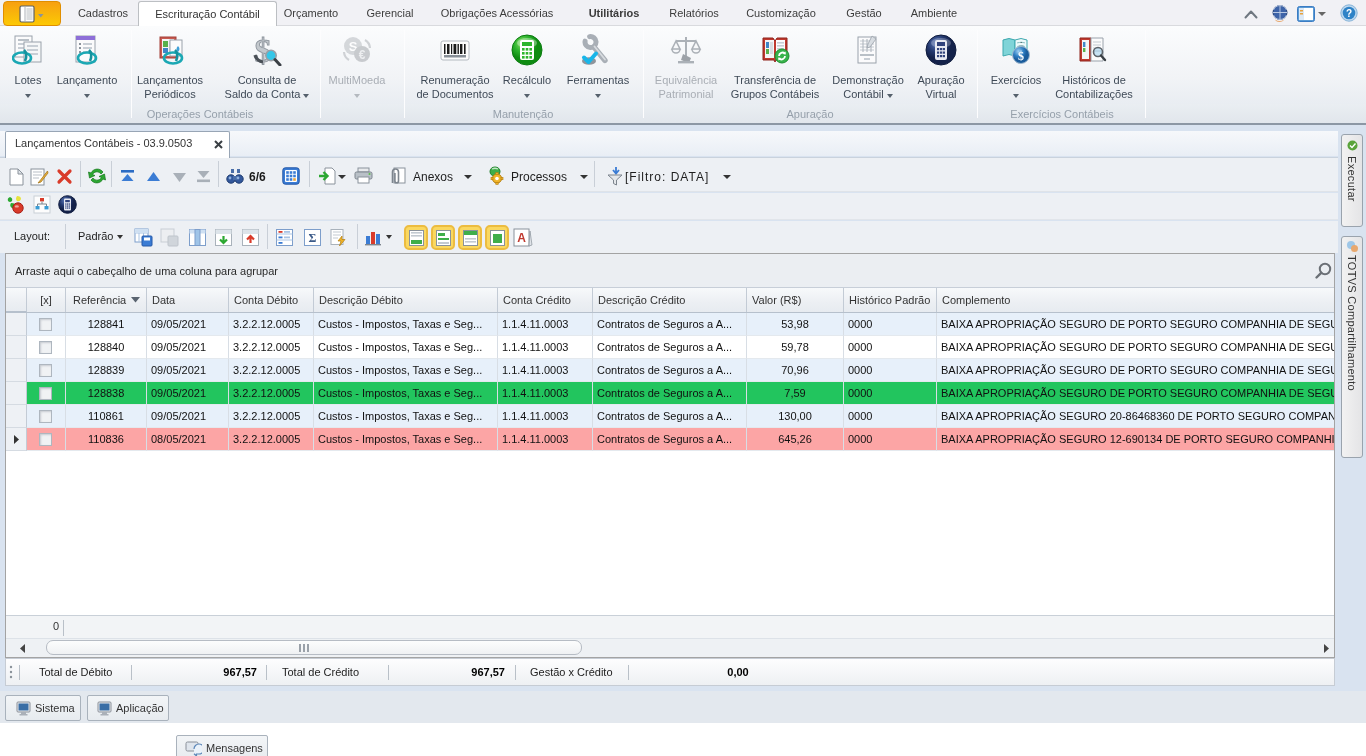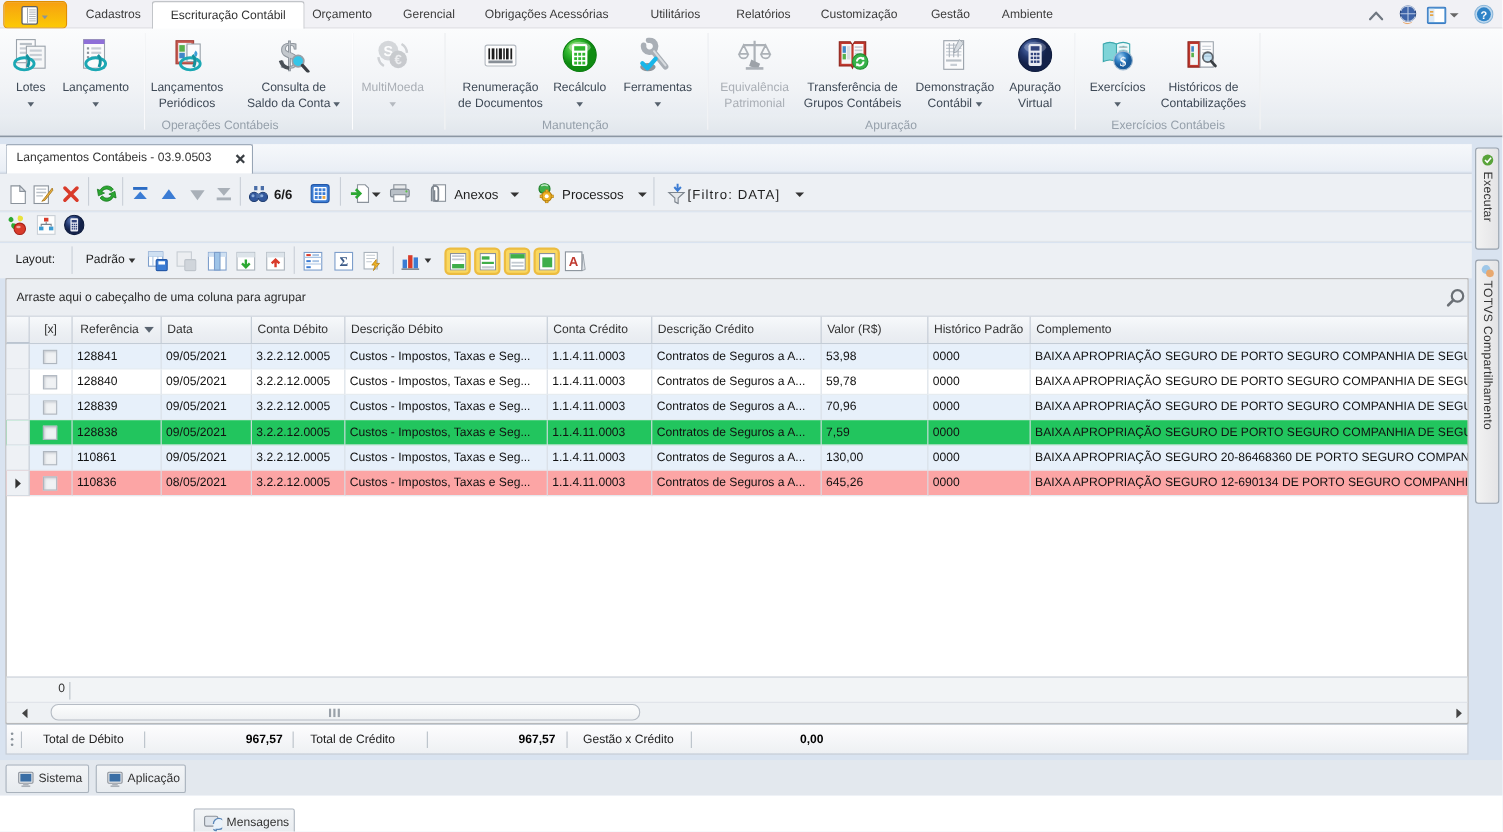--- a/index.html
+++ b/index.html
@@ -31,21 +31,21 @@
 .tsep { position:absolute; top:3px; width:1px; height:26px; background:#c9cfd7; }
 .ttext { position:absolute; font-size:12px; color:#1e1e1e; }
 .caret { position:absolute; width:0; height:0; border-left:4px solid transparent; border-right:4px solid transparent; border-top:4px solid #333; }
 
 #gridpanel { position:absolute; left:5px; top:253px; width:1330px; height:405px; background:#fff; border:1px solid #a3a3a3; }
 #groupby { position:absolute; left:0; top:0; width:1328px; height:34px; background:#ebeef2; border-bottom:1px solid #c7ced8; font-size:11px; color:#2a2a2a; }
 #ghead { position:absolute; left:0; top:34px; width:1328px; height:25px; background:linear-gradient(#f7f9fb,#eceff3 60%,#e7ebf0); border-bottom:1px solid #b6c0cc; }
 .hcell { position:absolute; top:0; height:24px; line-height:24px; font-size:11px; color:#333; padding-left:5px; border-right:1px solid #c3cbd5; overflow:hidden; white-space:nowrap; }
 .grow { position:absolute; left:0; width:1328px; height:23px; }
 .gcell { position:absolute; top:0; height:23px; line-height:22px; font-size:11px; color:#111; padding:0 4px; border-right:1px solid #d8dee5; border-bottom:1px solid #e4e9ee; overflow:hidden; white-space:nowrap; }
-.rnum { text-align:left; }
+.rnum { text-align:center; }
 .ind { position:absolute; left:0; top:0; width:21px; height:23px; background:#eef1f5; border-right:1px solid #c3cbd5; border-bottom:1px solid #d5dbe2; }
 .cbx { position:absolute; left:12px; top:5px; width:13px; height:13px; background:#f0f2f4; border:1px solid #aeb6bf; box-shadow:inset 1px 1px 2px rgba(120,130,140,.35); }
 
 #countrow { position:absolute; left:0; top:361px; width:1328px; height:24px; background:#f2f4f6; border-top:1px solid #c9d0d8; border-bottom:1px solid #dde2e8; }
 #hscroll { position:absolute; left:0; top:385px; width:1328px; height:18px; background:#eef1f4; }
 #hthumb { position:absolute; left:40px; top:1px; width:536px; height:15px; background:linear-gradient(#fcfdfd,#eff1f3); border:1px solid #b6bcc4; border-radius:7px; }
 
 #statusbar { position:absolute; left:5px; top:658px; width:1330px; height:28px; background:linear-gradient(#fdfdfe,#eef0f3); border:1px solid #c6ccd4; font-size:11px; color:#222; }
 .ssep { position:absolute; top:6px; width:1px; height:15px; background:#b9c0c8; }
 .sv { position:absolute; top:0; height:26px; line-height:26px; }
@@ -76,21 +76,21 @@
           <line x1="22.5" y1="17" x2="28.5" y2="17"></line>
     </g>
     <path d="M34 12 l5.5 0 -2.75 3.5 z" fill="#8a949c"></path>
   </svg>
 </div>
 <div class="mtab" style="left:71px;width:64px;">Cadastros</div>
 <div id="acttab">Escrituração Contábil</div>
 <div class="mtab" style="left:279px;width:64px;">Orçamento</div>
 <div class="mtab" style="left:360px;width:60px;">Gerencial</div>
 <div class="mtab" style="left:432px;width:130px;">Obrigações Acessórias</div>
-<div class="mtab" style="left:583px;width:62px;">Utilitários</div>
+<div class="mtab" style="left:583px;width:62px;font-weight:bold;">Utilitários</div>
 <div class="mtab" style="left:662px;width:64px;">Relatórios</div>
 <div class="mtab" style="left:740px;width:82px;">Customização</div>
 <div class="mtab" style="left:841px;width:46px;">Gestão</div>
 <div class="mtab" style="left:906px;width:56px;">Ambiente</div>
 
 <svg class="abs" style="left:1244px;top:8px" width="14" height="11" viewBox="0 0 14 11">
   <path d="M1.5 9.5 L7 3.5 L12.5 9.5" fill="none" stroke="#6f7780" stroke-width="2" stroke-linecap="round" stroke-linejoin="round"></path>
 </svg>
 <svg class="abs" style="left:1271px;top:4px" width="18" height="18" viewBox="0 0 18 18">
   <circle cx="9" cy="8.5" r="7" fill="#3d63a8" stroke="#27457c" stroke-width="1"></circle>

